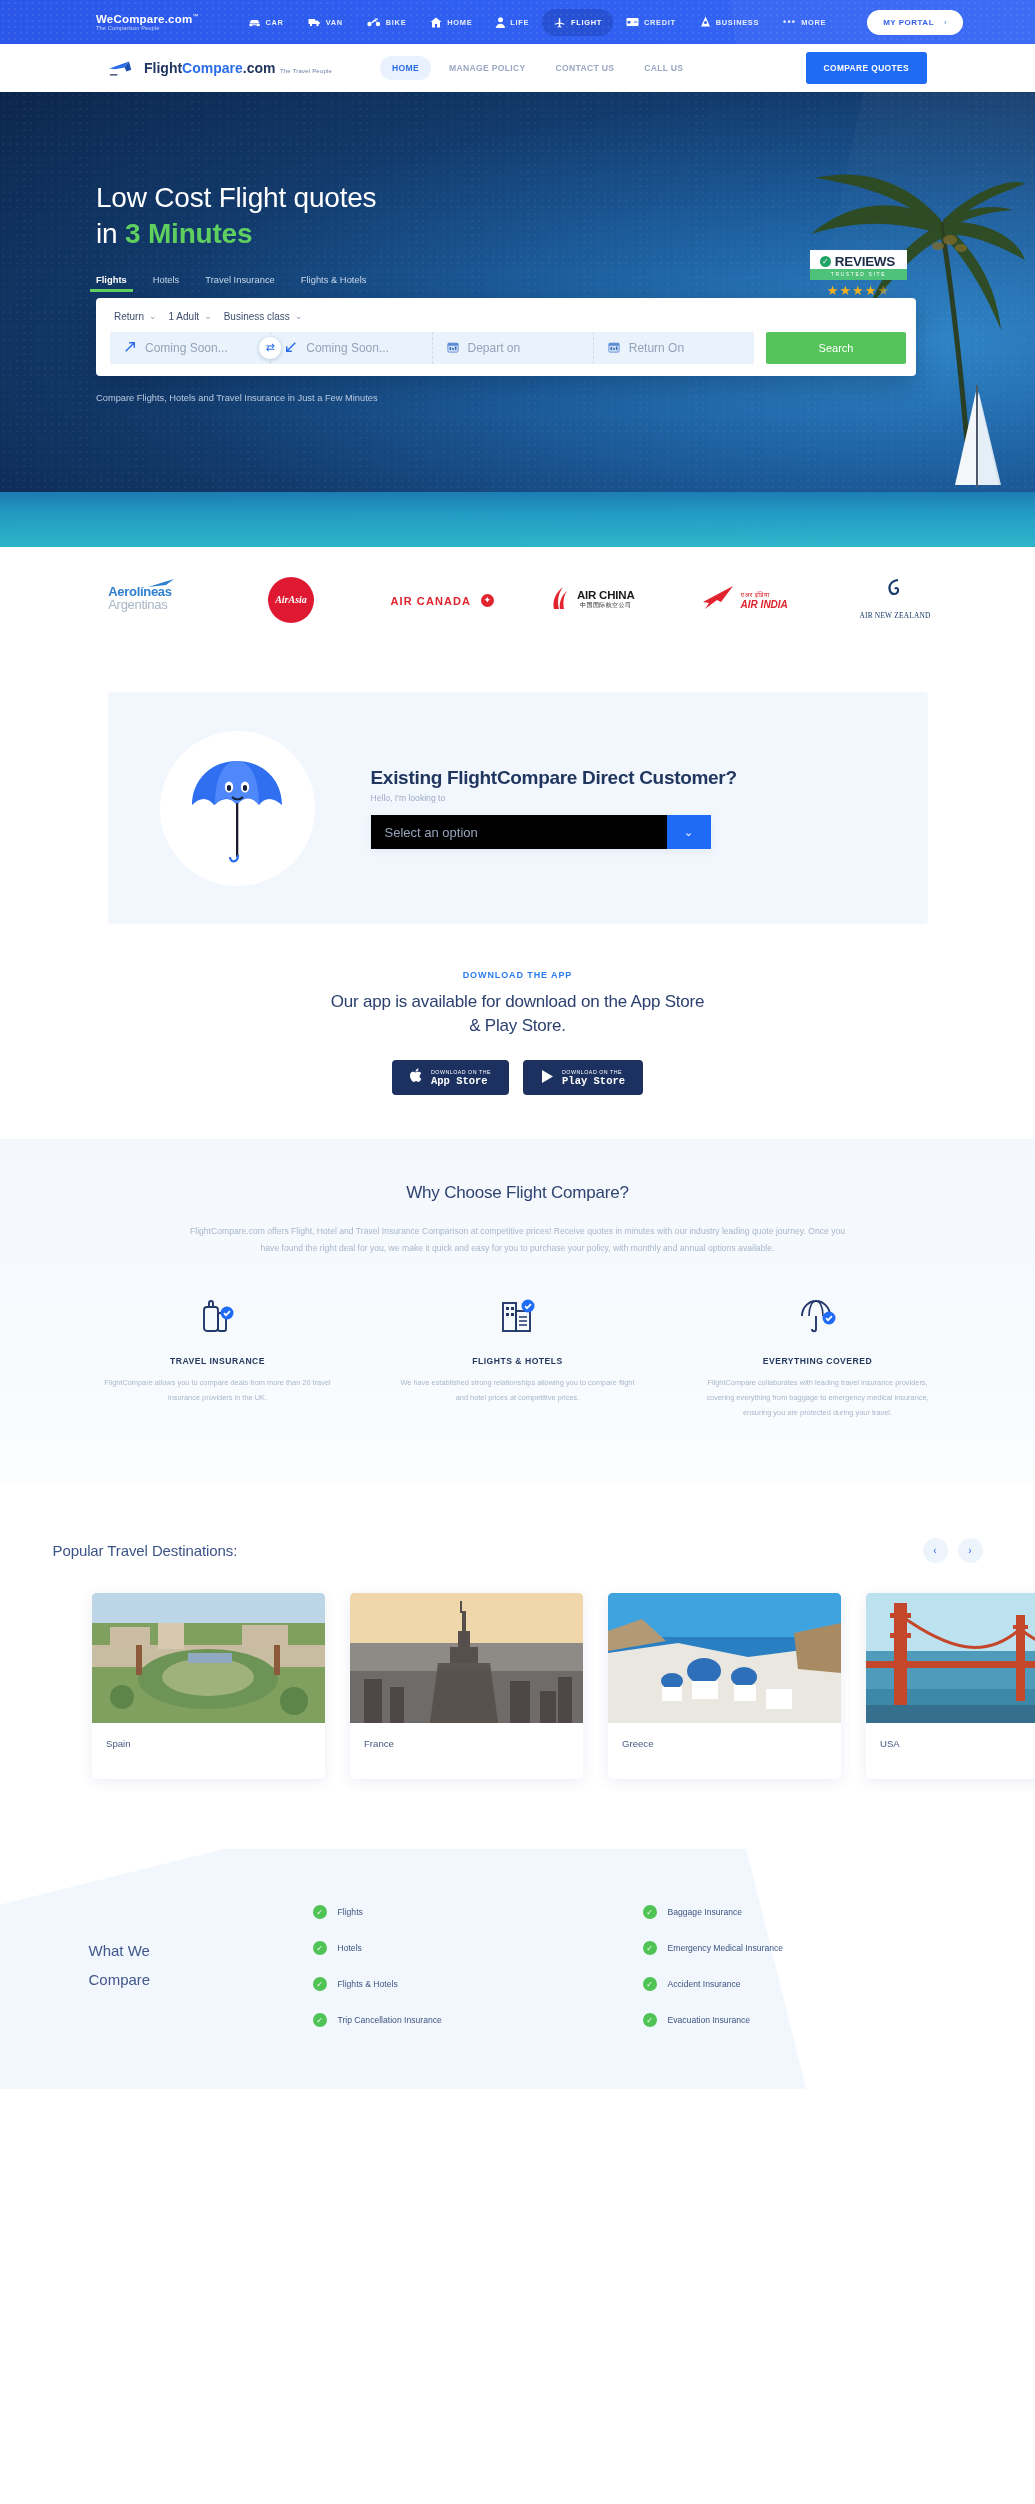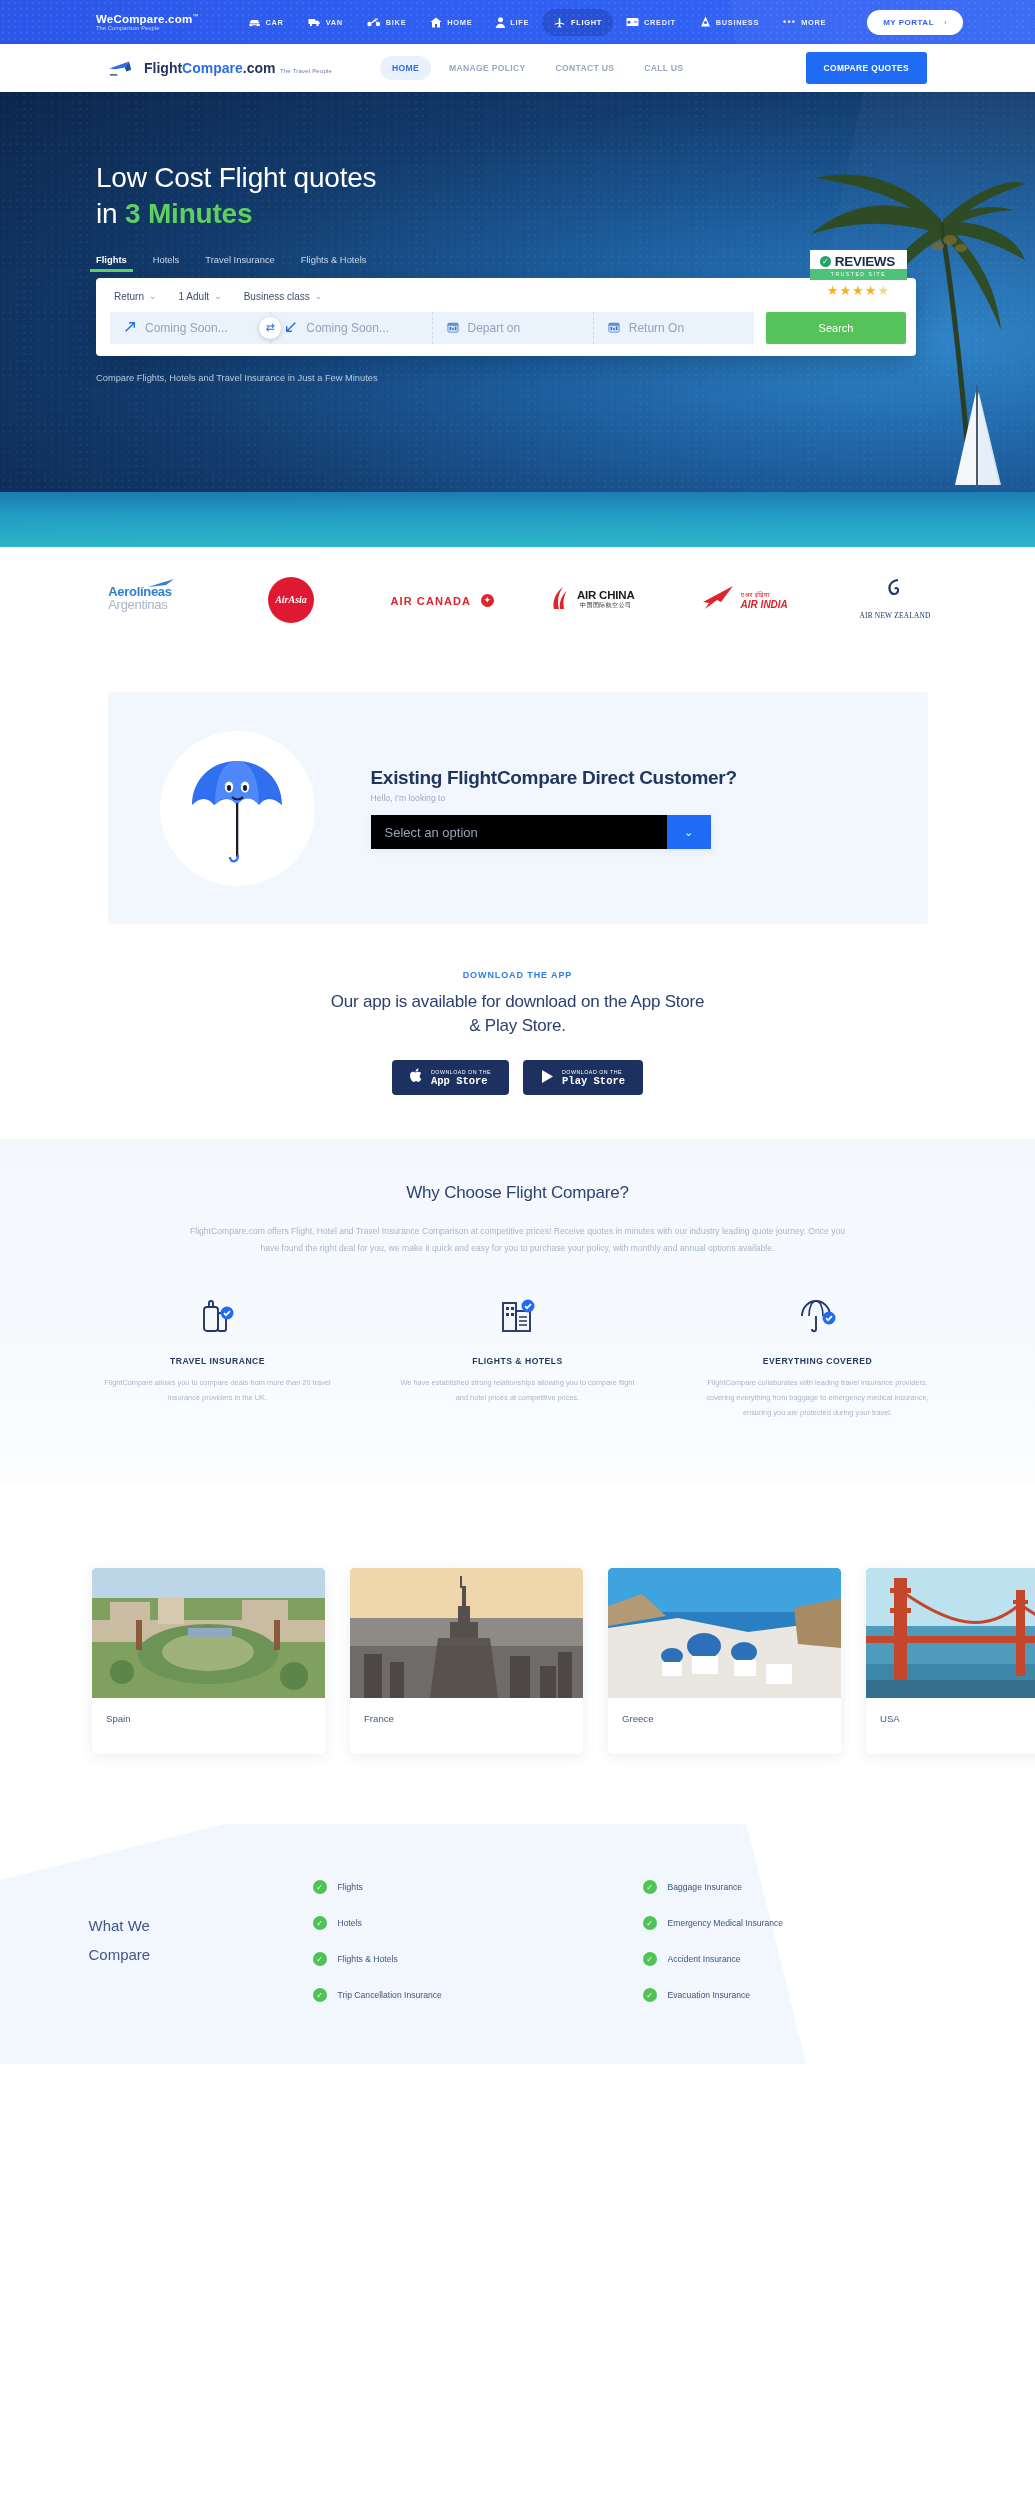--- a/index.html
+++ b/index.html
@@ -97,21 +97,21 @@
   .hero-diag{
     position:absolute;right:0;top:0;width:300px;height:100%;
     background:linear-gradient(200deg, rgba(255,255,255,.05), rgba(255,255,255,0) 60%);
     transform: skewX(-12deg) translateX(80px);
   }
   
   .palm{ position:absolute; right:10px; top:70px; width:280px; height:290px; }
   
   .sail{ position:absolute; right:24px; bottom:42px; width:70px; height:120px;}
 
-  .hero-inner{ position:relative; padding-left:96px; padding-top:68px; z-index:3;}
+  .hero-inner{ position:relative; padding-left:96px; padding-top:88px; z-index:3;}
   .hero h1{
     font-size:28px; line-height:1.28; font-weight:normal; color:#fff;
     letter-spacing:-.2px;
   }
   .hero h1 .green{ color:#5fcf5f; font-weight:bold;}
   .hero h1 .w2{ font-weight:normal;}
 
   .tabs{ display:flex; gap:0; margin-top:22px; }
   .tab{
     color:#c8d8ec;font-size:9.4px;padding:0 0 7px 0;margin-right:26px;cursor:pointer;
@@ -120,21 +120,21 @@
   .tab.active{ color:#fff; font-weight:bold;}
   .tab.active:after{
     content:"";position:absolute;left:-6px;right:-6px;bottom:0;height:3px;background:#5fcf5f;
   }
 
   
   .search-panel{
     margin-top:6px;width:820px;background:#fff;border-radius:4px;
     padding:10px 10px 12px 14px;box-shadow:0 8px 26px rgba(4,20,48,.28);
   }
-  .sp-row1{ display:flex; align-items:center; gap:22px; padding:3px 2px 10px 4px;}
+  .sp-row1{ display:flex; align-items:center; gap:12px; padding:3px 2px 10px 4px;}
   .sp-drop{ font-size:10px; color:#3d4d6e; display:flex; align-items:center; gap:5px; cursor:pointer;}
   .sp-drop .cv{ color:#8b9ab7; font-size:9px;}
   .sp-row2{ display:flex; align-items:stretch; gap:0;}
   .sp-field{
     background:#eaf3fc;display:flex;align-items:center;gap:9px;
     padding:0 14px;height:32px;flex:1;position:relative;cursor:text;
   }
   .sp-field + .sp-field{ border-left:1px dashed #cddcef;}
   .sp-field .ph{ color:#93a3bb; font-size:12px; white-space:nowrap;}
   .swap{
@@ -668,20 +668,27 @@
             <path d="M27 22.2l2 2 4-4" fill="none" stroke="#fff" stroke-width="1.7"></path>
           </svg>
         </div>
         <h4>EVERYTHING COVERED</h4>
         <p>FlightCompare collaborates with leading travel insurance providers, covering everything from baggage to emergency medical insurance, ensuring you are protected during your travel.</p>
       </div>
     </div>
   </section>
 
   <section class="dest">
+    <div class="dest-head">
+      <h2>Popular Travel Destinations:</h2>
+      <div class="arrows">
+        <button class="arrow">‹</button>
+        <button class="arrow">›</button>
+      </div>
+    </div>
     <div class="cards">
 
       <div class="dcard">
         <div class="thumb">
           <svg width="233" height="130" viewBox="0 0 233 130" preserveAspectRatio="none">
             <rect width="233" height="130" fill="#a8c6dd"></rect>
             <rect y="0" width="233" height="34" fill="#bcd6e8"></rect>
             <rect y="30" width="233" height="100" fill="#7fa05e"></rect>
             <path d="M0 52h233v22H0z" fill="#c9bda1"></path>
             <ellipse cx="116" cy="86" rx="70" ry="30" fill="#6d9356"></ellipse>

